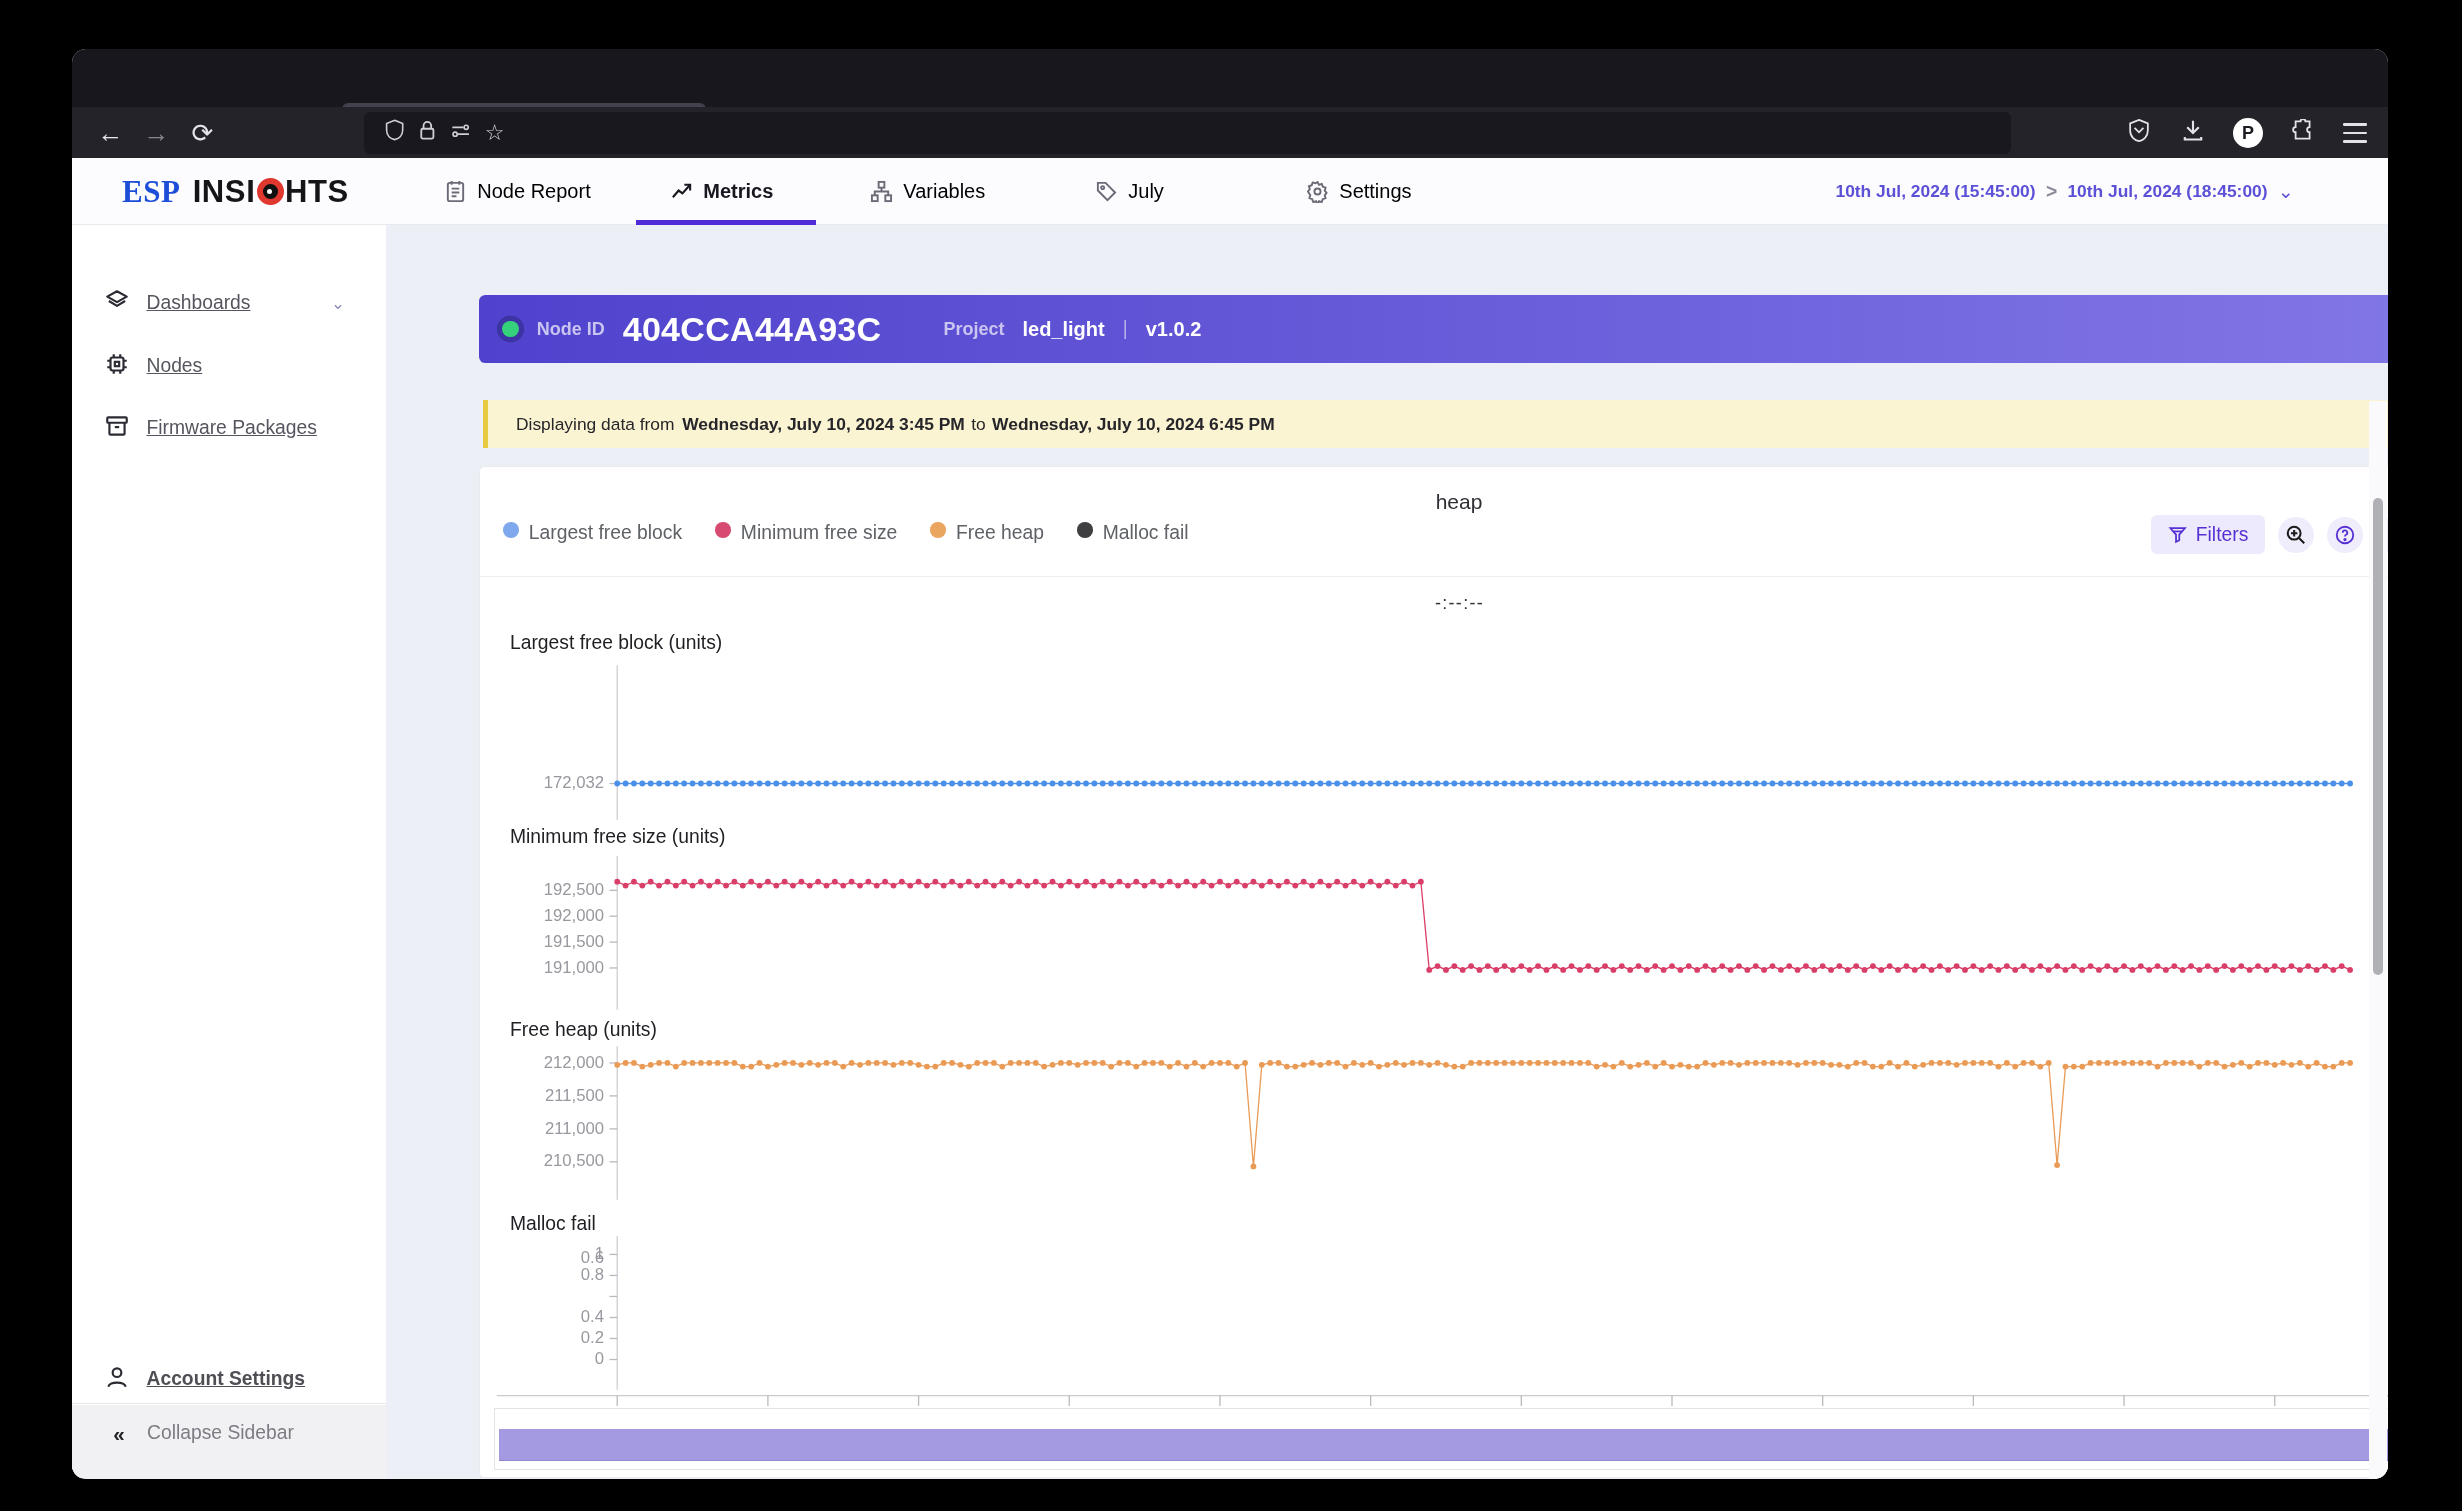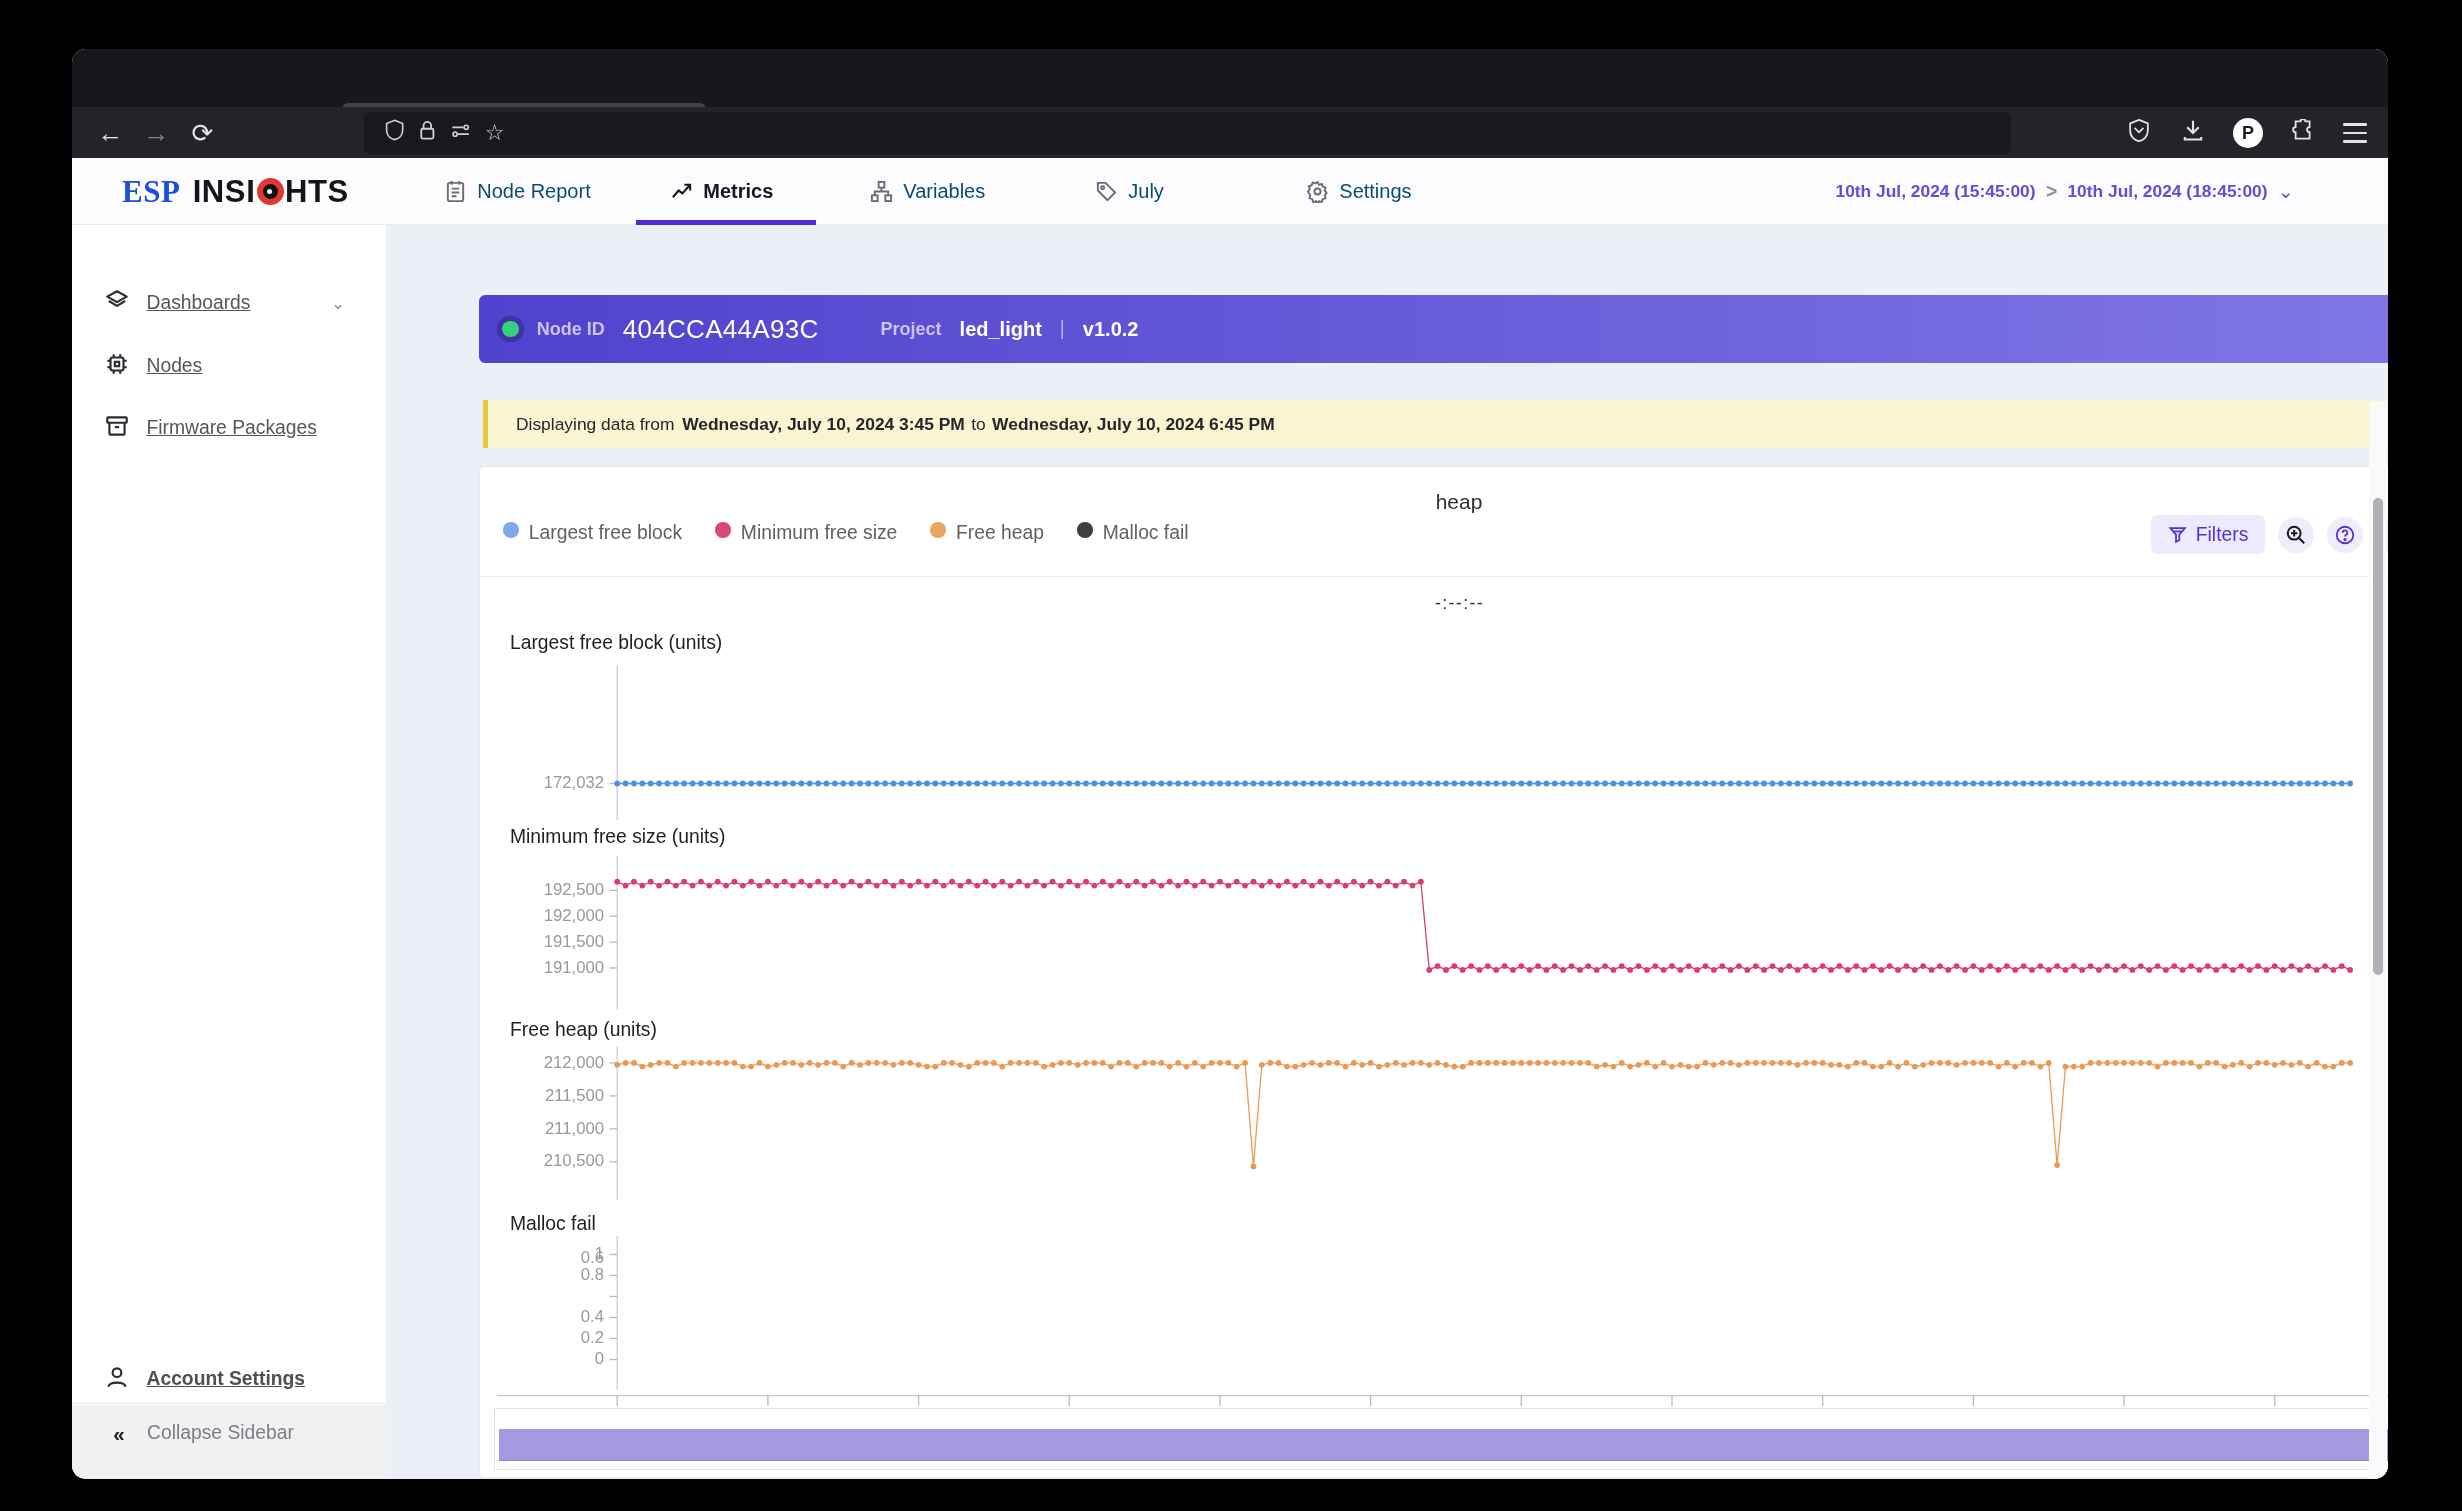--- a/index.html
+++ b/index.html
@@ -36,21 +36,21 @@
             font-size:18px; display:flex; align-items:center; justify-content:center; }
   .hamb { display:flex; flex-direction:column; gap:5.8px; }
   .hamb i { width:24.5px; height:2.6px; background:#e2e2e8; border-radius:1.3px; }
 
   
   .appheader { position:absolute; left:0; top:109px; width:2316px; height:67px; background:#fcfcfe; border-bottom:0.6px solid #e9e9ee; }
   .logo { position:absolute; left:50px; top:15.5px; font-size:31px; font-weight:800; letter-spacing:0.6px; color:#151519; display:flex; align-items:center; }
   .logo .esp { color:#1d4ed8; margin-right:12px;font-family:Liberation Serif, serif; }
   .logo .g { width:27px; height:27px; border-radius:50%; border:6.4px solid #e0372e; background:#111; display:inline-block; margin:0 1.3px; position:relative; }
   .logo .g::after { content:""; position:absolute; left:4.5px; top:4.5px; width:5.2px; height:5.2px; background:#fff; border-radius:50%; }
-  .navtab { position:absolute; top:0; height:67px; display:flex; align-items:center; gap:10.3px; font-size:20px; color:#0c4a6e; }
+  .navtab { position:absolute; top:0; height:67px; display:flex; align-items:center; gap:10.3px; font-size:20px; color:#000000; }
   .navtab svg { stroke:#6b6b78; }
   .navtab.active { color:#17171f; font-weight:bold; }
   .navtab.active svg { stroke:#17171f; }
   .nav-underline { position:absolute; left:564px; top:62px; width:180px; height:5.2px; background:#4f2ad6; }
   .daterange { position:absolute; right:94px; top:0; height:67px; display:flex; align-items:center; gap:10.3px;
                font-size:17.4px; font-weight:bold; color:#5b50d6; }
   .daterange .sep { color:#8a8a99; font-size:19.3px; }
   .daterange .chev { font-size:19.3px; font-weight:normal; }
 
   
@@ -63,21 +63,21 @@
               display:flex; align-items:flex-start; padding-top:16.7px; font-size:19.3px; color:#7c7c84; }
   .collapse .sicon { width:28px; margin-left:33px; margin-right:14px; text-align:center; color:#222; font-weight:bold; font-size:20.6px; }
 
   
   .content { position:absolute; left:314px; top:176px; width:2001px; height:1253px; background:#edeff6; }
   .nodebanner { position:absolute; left:93px; top:70px; width:1960px; height:68px; border-radius:6.4px;
                 background:linear-gradient(90deg,#4f42cd,#8277e6); display:flex; align-items:center; color:#fff; }
   .greendot { width:16.7px; height:16.7px; border-radius:50%; background:#35d07a; margin-left:23px; margin-right:18px;
               box-shadow:0 0 0 5.2px rgba(20,16,70,.30); flex:none; }
   .nb-label { font-size:18px; font-weight:bold; color:#c9c4f0; margin-right:18px; }
-  .nb-id { font-size:26px; font-weight:normal; margin-right:62px; letter-spacing:0.3px; }
+  .nb-id { font-size:34px; font-weight:bold; margin-right:62px; letter-spacing:0.3px; }
   .nb-proj { font-size:20px; font-weight:bold; margin-right:18px; }
   .nb-bar { color:#b9b2ef; font-size:19.3px; margin-right:18px; font-weight:normal; }
 
   .infobanner { position:absolute; left:97px; top:175px; width:1956px; height:48px; background:#fbf4d3;
                 border-left:5.2px solid #e7ca41; display:flex; align-items:center; font-size:17.4px; color:#26262a; }
   .infobanner b { margin:0 6.4px; }
   .infobanner .lead { margin-left:28px; margin-right:1.3px; }
 
   .card { position:absolute; left:93px; top:241px; width:1960px; height:1012px; background:#fff;
           border:0.6px solid #e9e9ef; border-radius:5.2px; overflow:hidden; }

